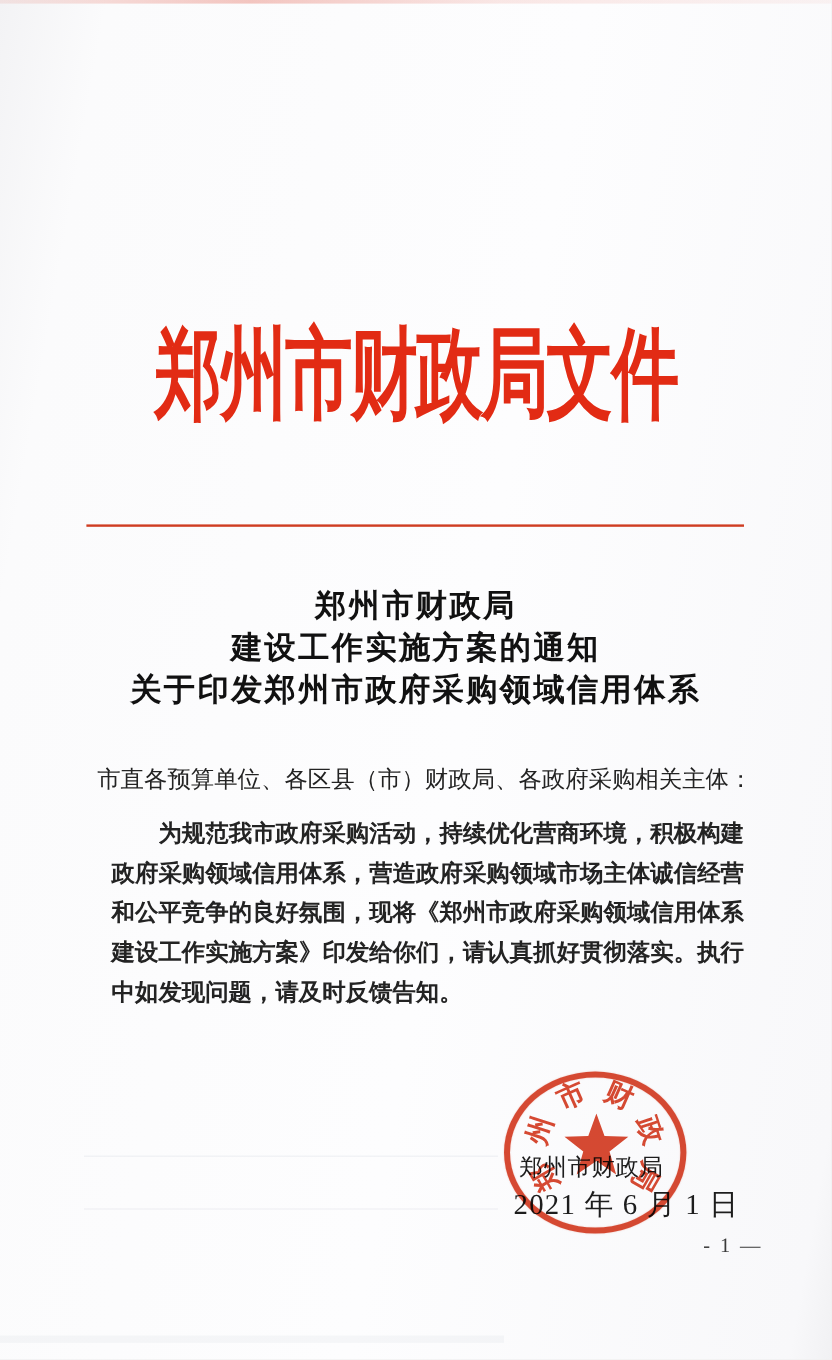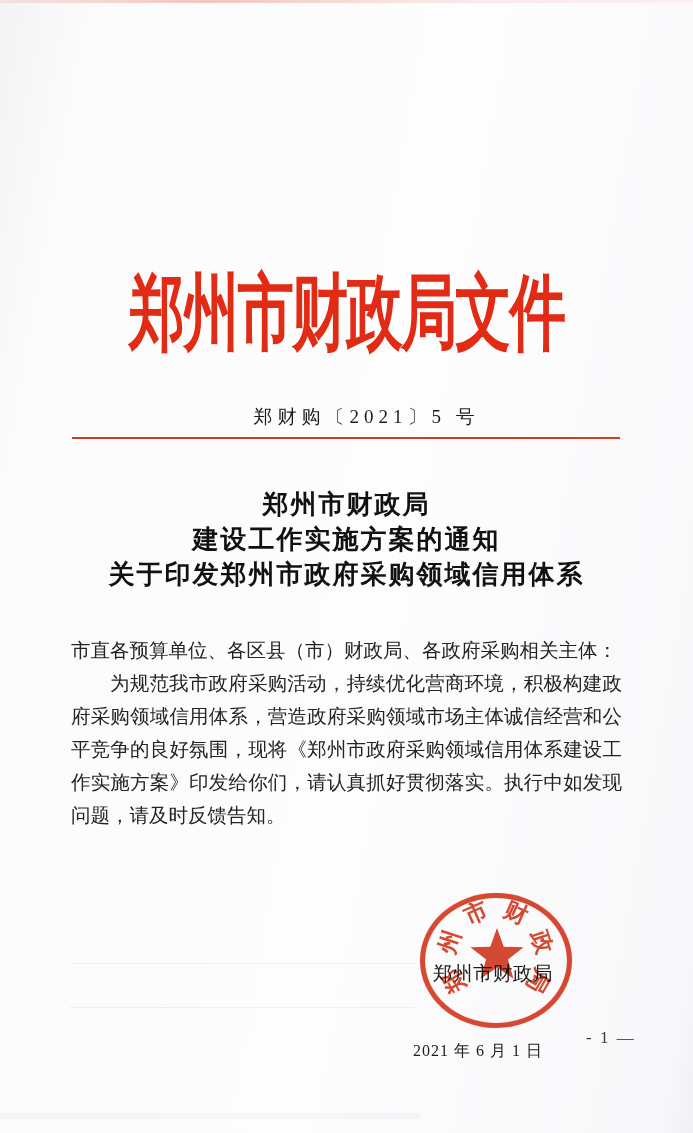--- a/index.html
+++ b/index.html
@@ -48,42 +48,42 @@
   
   .notice-title{
     position:absolute;top:487px;left:0;width:100%;
     text-align:center;
     font-weight:700;color:#111;
     font-size:26px;line-height:35px;
     letter-spacing:2px;
   }
   
   .body-text{
-    position:absolute;top:634px;left:71px;width:551px;
+    position:absolute;top:634px;left:81px;width:551px;
     font-size:19.5px;line-height:33px;
     color:#232323;
     text-align:justify;
   }
-  .body-text .para{margin:0;text-indent:2em;}
+  .body-text .para{margin:12px;text-indent:2em;font-weight:bold;}
   .body-text .salutation{margin:0;}
   .body-text .attachment{margin:28px 0 0 0;text-indent:2em;}
   
   .ghost-line{position:absolute;left:70px;width:345px;height:1px;background:rgba(120,130,160,.10);}
   .gl1{top:963px;} .gl2{top:1007px;}
   .ghost-band{position:absolute;top:1113px;left:0;width:420px;height:6px;background:rgba(120,130,160,.06);}
   
   .sig-org{
     position:absolute;top:961px;left:433px;
     font-size:19.5px;line-height:26px;letter-spacing:.5px;color:#1d1d1d;
     white-space:nowrap;z-index:2;
   }
   .sig-date{
-    position:absolute;top:992px;left:413px;
-    font-size:16px;line-height:26px;letter-spacing:1px;color:#1d1d1d;
-    white-space:nowrap;z-index:2;margin-top:46px;
+    position:absolute;top:992px;left:428px;
+    font-size:24px;line-height:26px;letter-spacing:1px;color:#1d1d1d;
+    white-space:nowrap;z-index:2;
   }
   
   .page-number{
     position:absolute;top:1028px;left:586px;
     font-size:17px;letter-spacing:2px;color:#3a3a3a;
     white-space:nowrap;
   }
   
   .seal{
     position:absolute;top:891px;left:419px;width:154px;height:140px;
@@ -114,21 +114,20 @@
 </style>
 </head>
 <body>
 
 <div class="page">
 
   <div class="top-edge"></div>
 
   <div class="letterhead">郑州市财政局文件</div>
 
-  <div class="doc-number">郑财购〔2021〕5 号</div>
 
   <div class="red-rule"></div>
 
   <div class="notice-title">
     <div>郑州市财政局</div>
     <div>建设工作实施方案的通知</div>
     <div>关于印发郑州市政府采购领域信用体系</div>
   </div>
 
   <div class="body-text">

